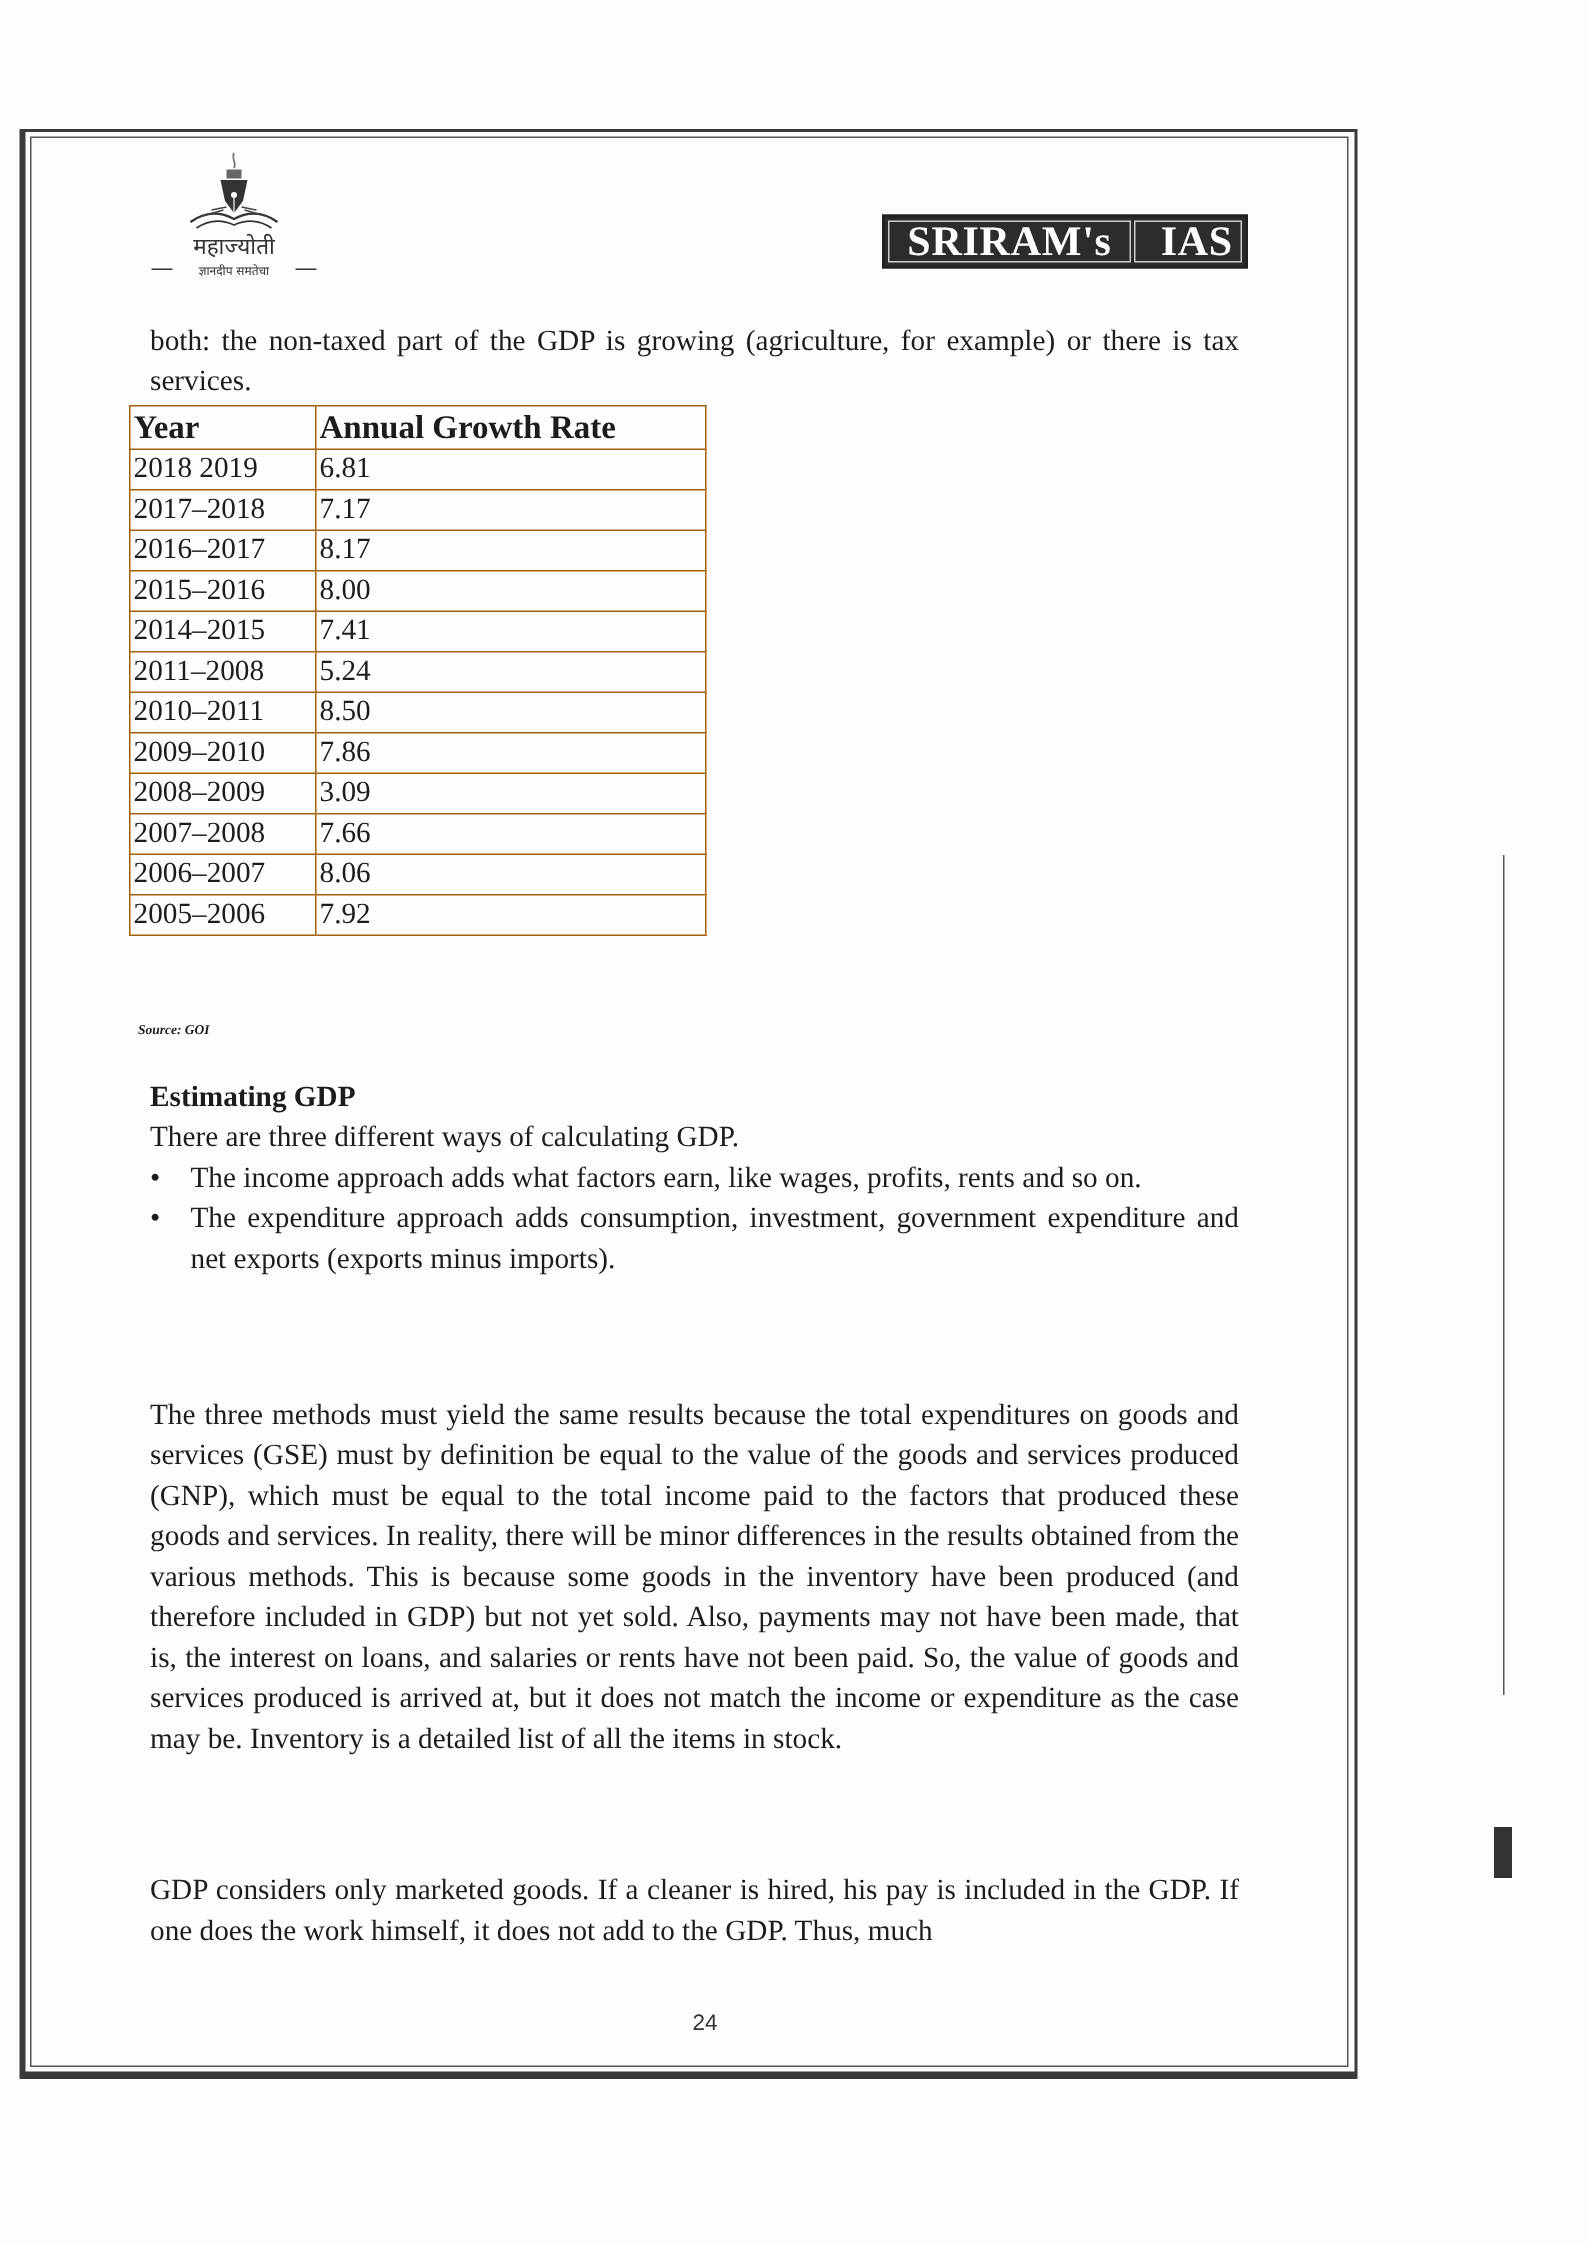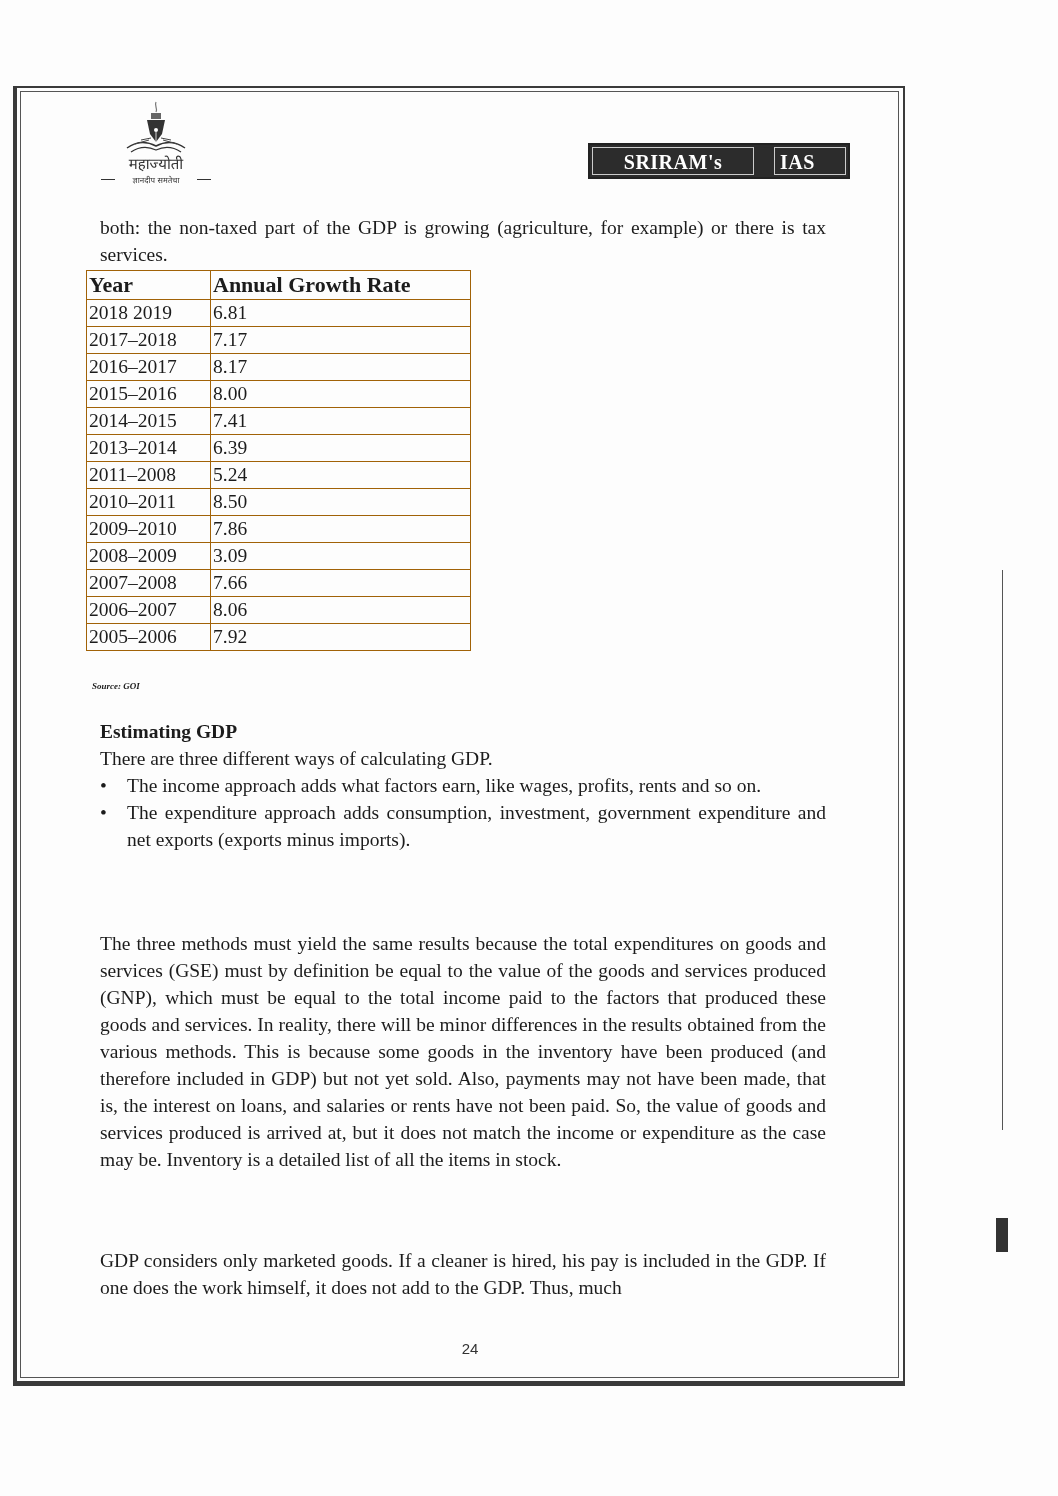--- a/index.html
+++ b/index.html
@@ -32,25 +32,25 @@
       display: flex; align-items: center; justify-content: center; gap: 18px; margin-top: 2px;
     }
     .logo-tagline .dash { display: inline-block; width: 14px; height: 1px; background: #333; }
     .brand {
       position: absolute; left: 588px; top: 143px; height: 36px;
       display: flex; border: 2px solid #222; background: #2c2c2c; padding: 2px;
       box-sizing: border-box;
     }
     .brand span {
       font-family: "Liberation Serif", serif; font-weight: bold; color: #fff;
-      font-size: 20px; line-height: 28px; padding: 0 5px; letter-spacing: 0.5px;
+      font-size: 28px; line-height: 28px; padding: 0 5px; letter-spacing: 0.5px;
       border: 1px solid #ccc;
     }
     .brand .b1 { width: 150px; text-align: center; }
-    .brand .b2 { margin-left: 20px; width: 60px; text-align: left; }
+    .brand .b2 { margin-left: 2px; width: 60px; text-align: right; }
     .text {
       position: absolute; left: 100px; width: 726px;
       font-size: 19.5px; line-height: 27px; text-align: justify;
     }
     .para1 { top: 214px; }
     table.gdp {
       position: absolute; left: 86px; top: 270px; border-collapse: collapse;
       font-size: 19.5px;
     }
     table.gdp th, table.gdp td {
@@ -143,24 +143,20 @@
       </tr>
     <tr>
         <td>2015–2016</td>
         <td>8.00</td>
       </tr>
     <tr>
         <td>2014–2015</td>
         <td>7.41</td>
       </tr>
     <tr>
-        <td>2013–2014</td>
-        <td>6.39</td>
-      </tr>
-    <tr>
         <td>2011–2008</td>
         <td>5.24</td>
       </tr>
     <tr>
         <td>2010–2011</td>
         <td>8.50</td>
       </tr>
     <tr>
         <td>2009–2010</td>
         <td>7.86</td>

